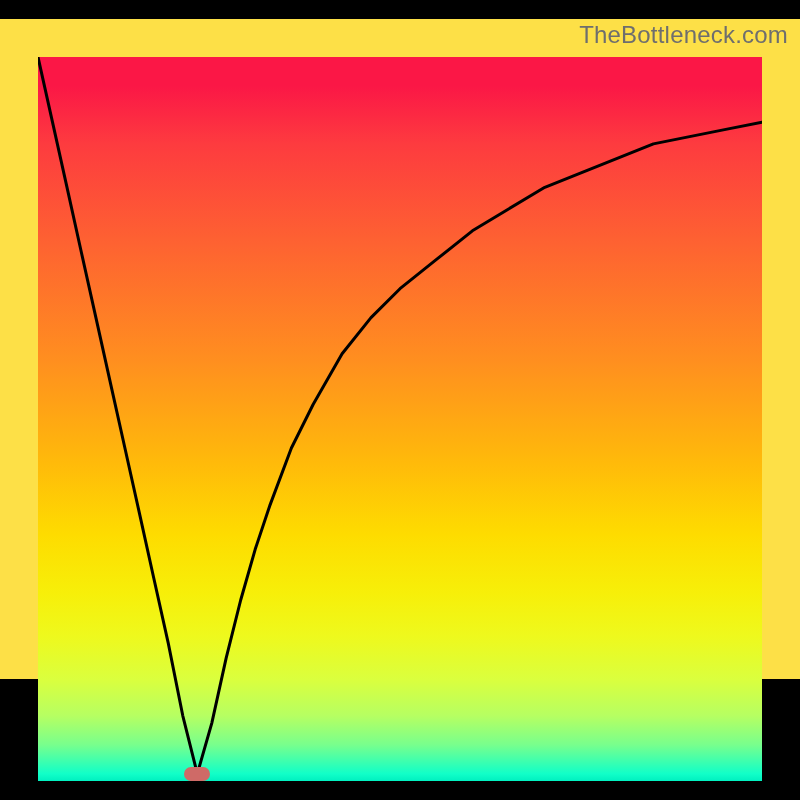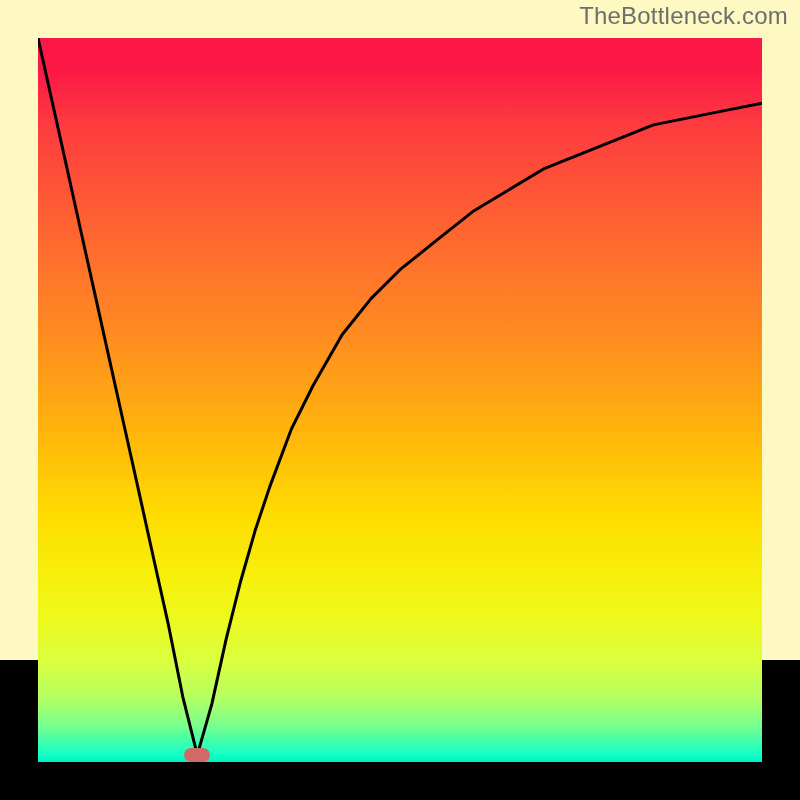--- a/index.html
+++ b/index.html
@@ -8,21 +8,22 @@
     width: 800px;
     height: 800px;
     overflow: hidden;
     background: #000;
     font-family: Arial, Helvetica, sans-serif;
   }
   .frame {
     position: relative;
     width: 800px;
     height: 660px;
-    background: #fef9c3;
+    background: #fde047;
+    margin-top: 19px;
   }
   .attribution {
     position: absolute;
     top: 2px;
     right: 12px;
     color: #6e6e6e;
     font-size: 24px;
     font-weight: 500;
     letter-spacing: 0.2px;
   }

